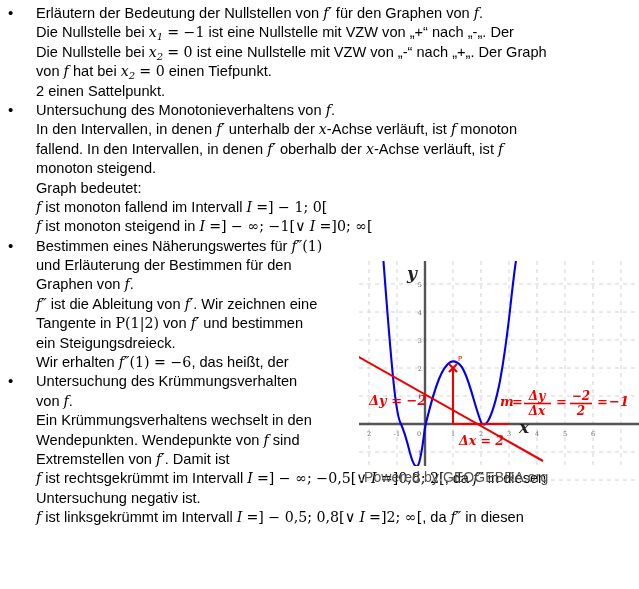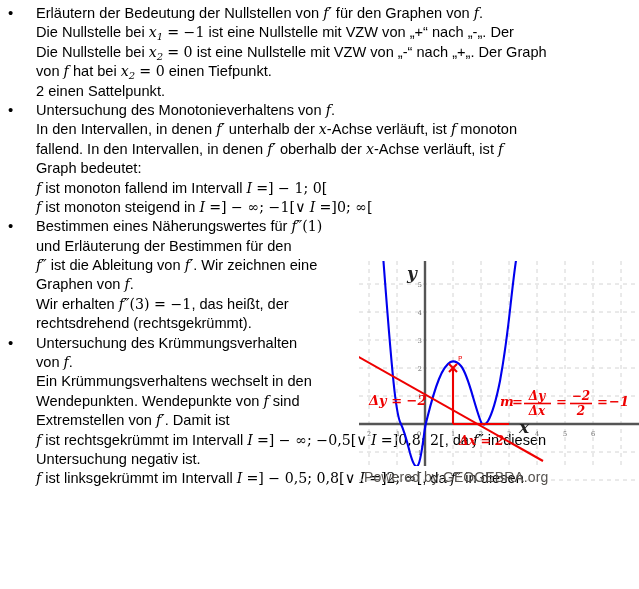--- a/index.html
+++ b/index.html
@@ -128,49 +128,55 @@
       <div class="line">
         Untersuchung des Monotonieverhaltens von <span class="mi">f</span>.
       </div>
       <div class="line">
         In den Intervallen, in denen <span class="mi">f</span><span class="prime">′</span> unterhalb der <span class="mi">x</span>-Achse verläuft, ist <span class="mi">f</span> monoton
       </div>
       <div class="line">
         fallend. In den Intervallen, in denen <span class="mi">f</span><span class="prime">′</span> oberhalb der <span class="mi">x</span>-Achse verläuft, ist <span class="mi">f</span>
       </div>
       <div class="line">
+        monoton steigend.
+      </div>
+      <div class="line">
         Graph bedeutet:
       </div>
       <div class="line">
         <span class="mi">f</span> ist monoton fallend im Intervall <span class="mi">I</span> <span class="mi-up">=] − 1; 0[</span>
       </div>
       <div class="line">
         <span class="mi">f</span> ist monoton steigend in <span class="mi">I</span> <span class="mi-up">=] − ∞; −1[</span>∨ <span class="mi">I</span> <span class="mi-up">=]0; ∞[</span>
       </div>
     </div>
 
     <div class="bullet-block narrow">
       <span class="bullet-dot">•</span>
       <div class="line">
         Bestimmen eines Näherungswertes für <span class="mi">f</span><span class="prime">″</span><span class="mi-up">(1)</span>
       </div>
       <div class="line">
         und Erläuterung der Bestimmen für den
       </div>
       <div class="line">
+        Graphen von <span class="mi">f</span>.
+      </div>
+      <div class="line">
         <span class="mi">f</span><span class="prime">″</span> ist die Ableitung von <span class="mi">f</span><span class="prime">′</span>. Wir zeichnen eine
       </div>
       <div class="line">
-        Graphen von <span class="mi">f</span>.
-      </div>
-      <div class="line">
-        Wir erhalten <span class="mi">f</span><span class="prime">″</span><span class="mi-up">(3) = −1</span>, das heißt, der
-      </div>
-      <div class="line">
-        rechtsdrehend (rechtsgekrümmt).
+        Tangente in <span class="mi-up">P(1|2)</span> von <span class="mi">f</span><span class="prime">′</span> und bestimmen
+      </div>
+      <div class="line">
+        ein Steigungsdreieck.
+      </div>
+      <div class="line">
+        Wir erhalten <span class="mi">f</span><span class="prime">″</span><span class="mi-up">(1) = −6</span>, das heißt, der
       </div>
     </div>
 
     <div class="bullet-block">
       <span class="bullet-dot">•</span>
       <div class="line narrow">
         Untersuchung des Krümmungsverhalten
       </div>
       <div class="line">
         von <span class="mi">f</span>.

